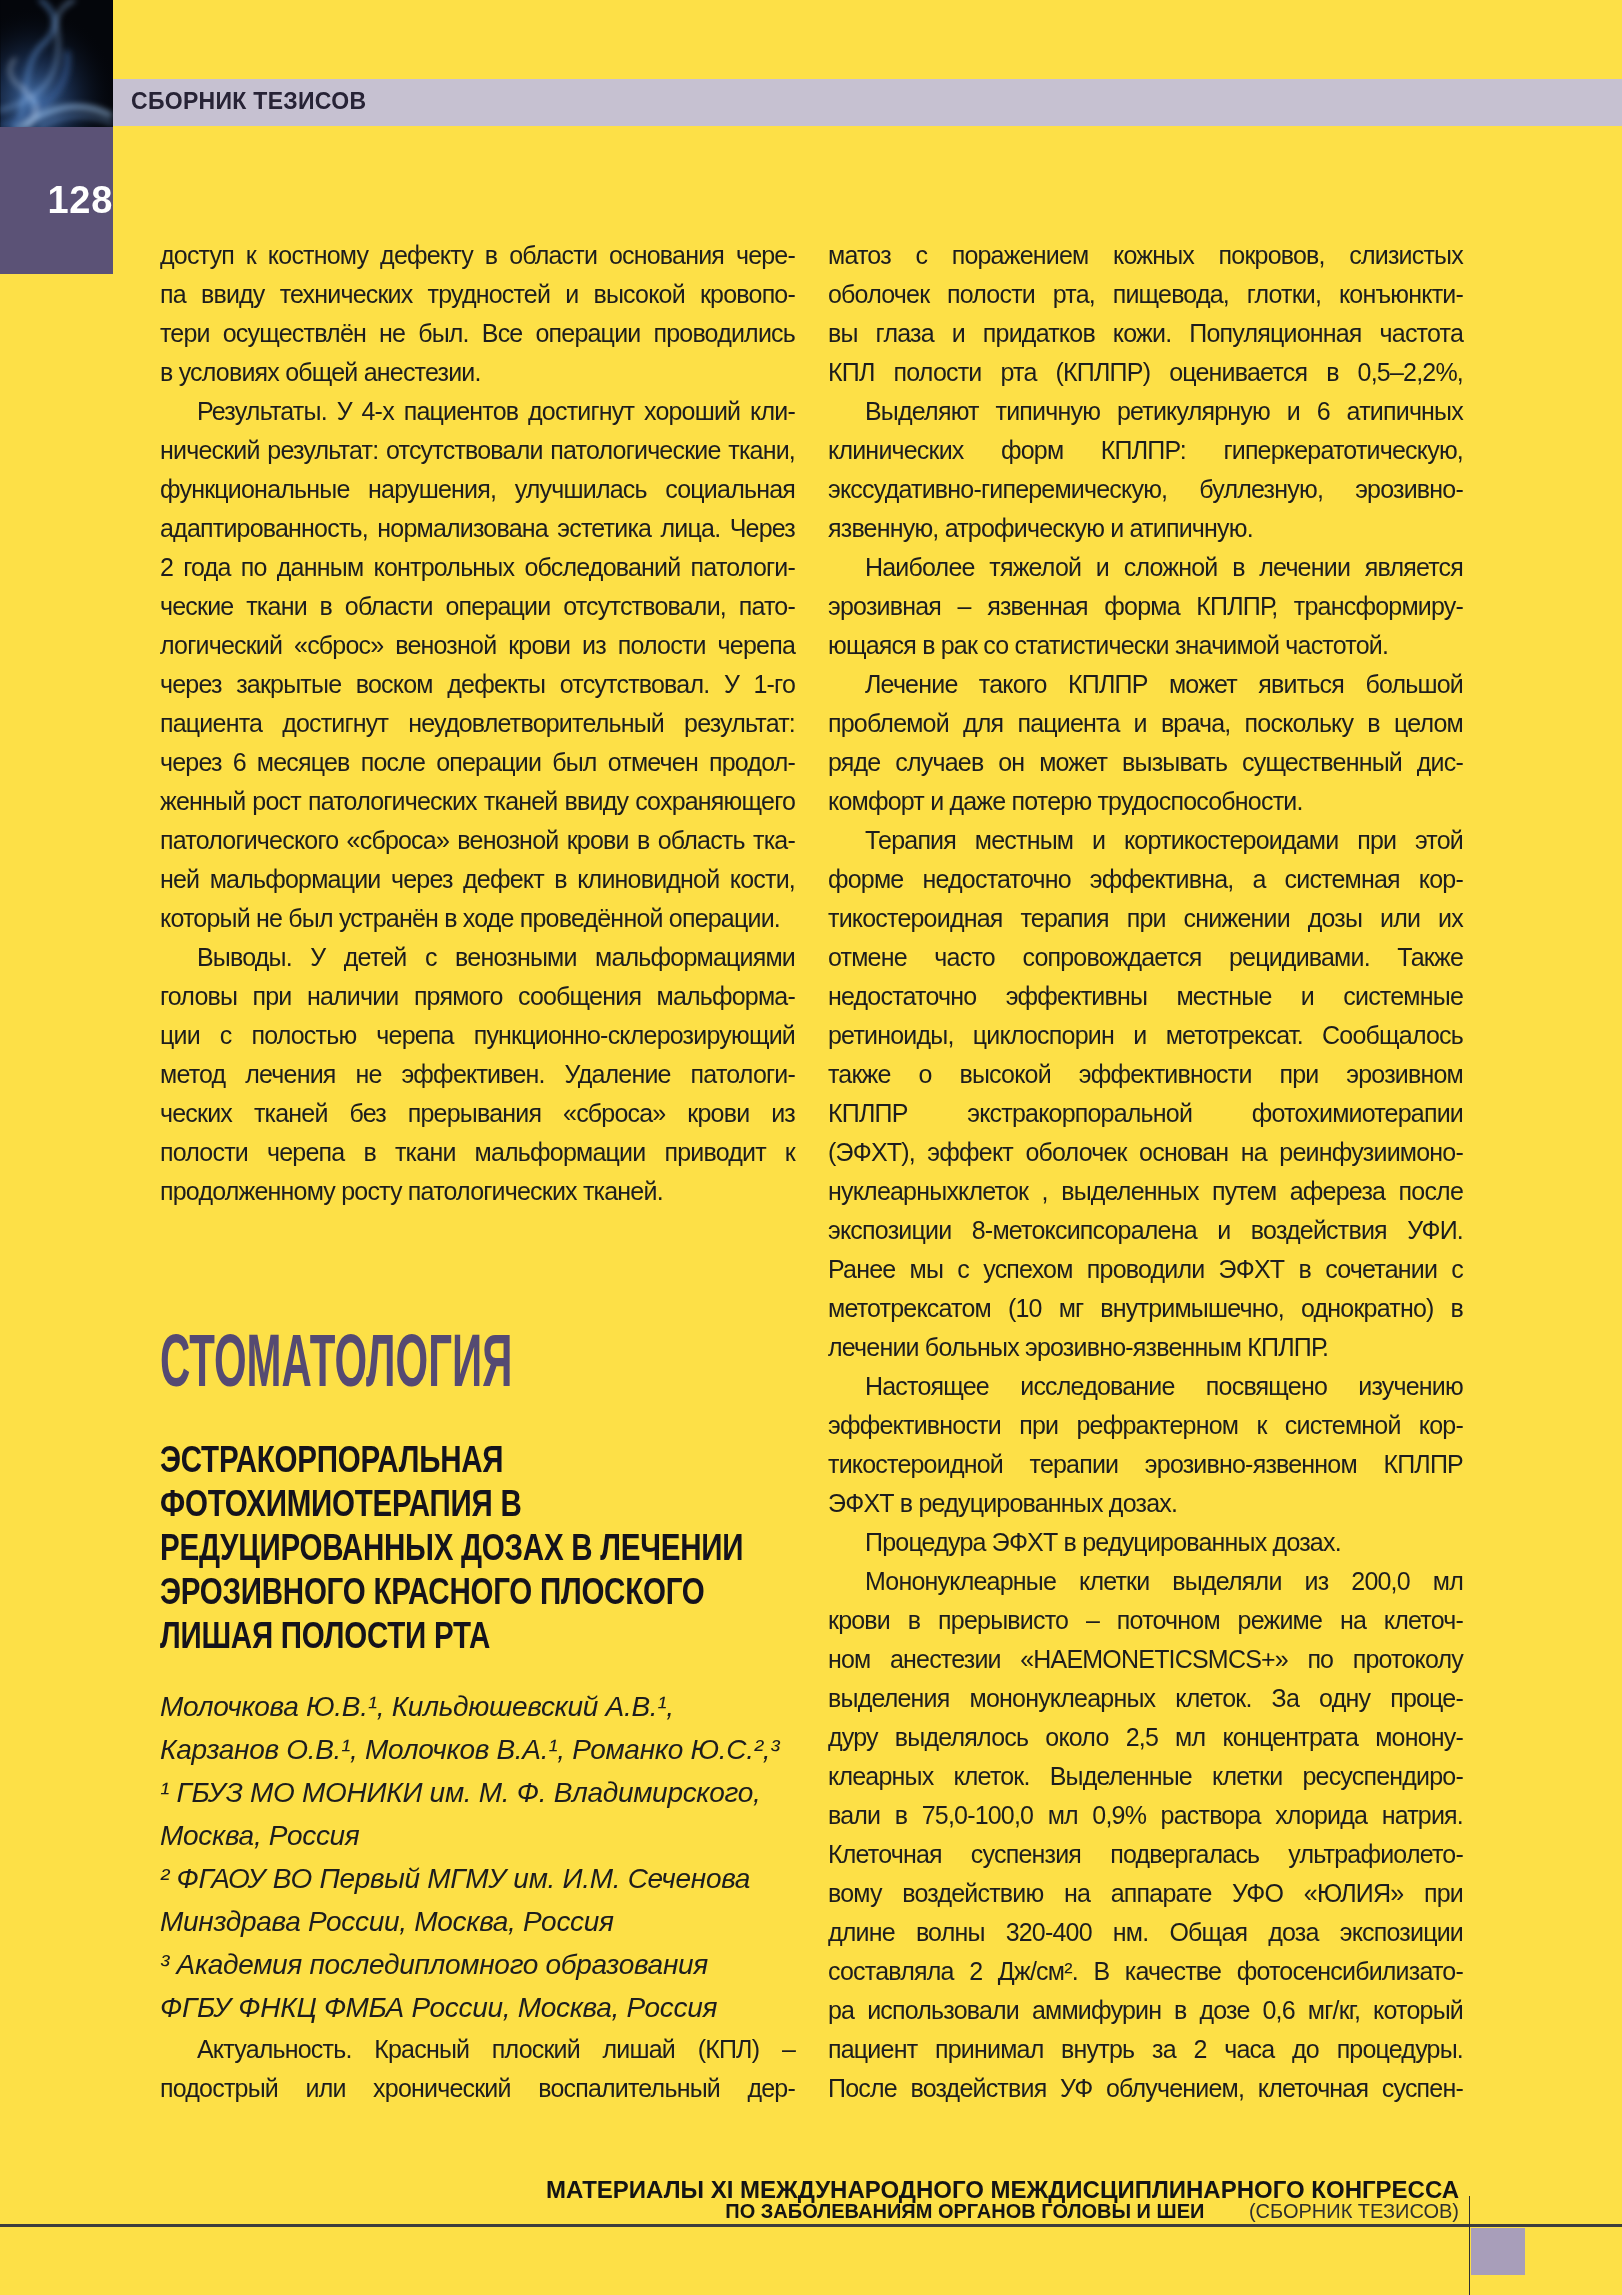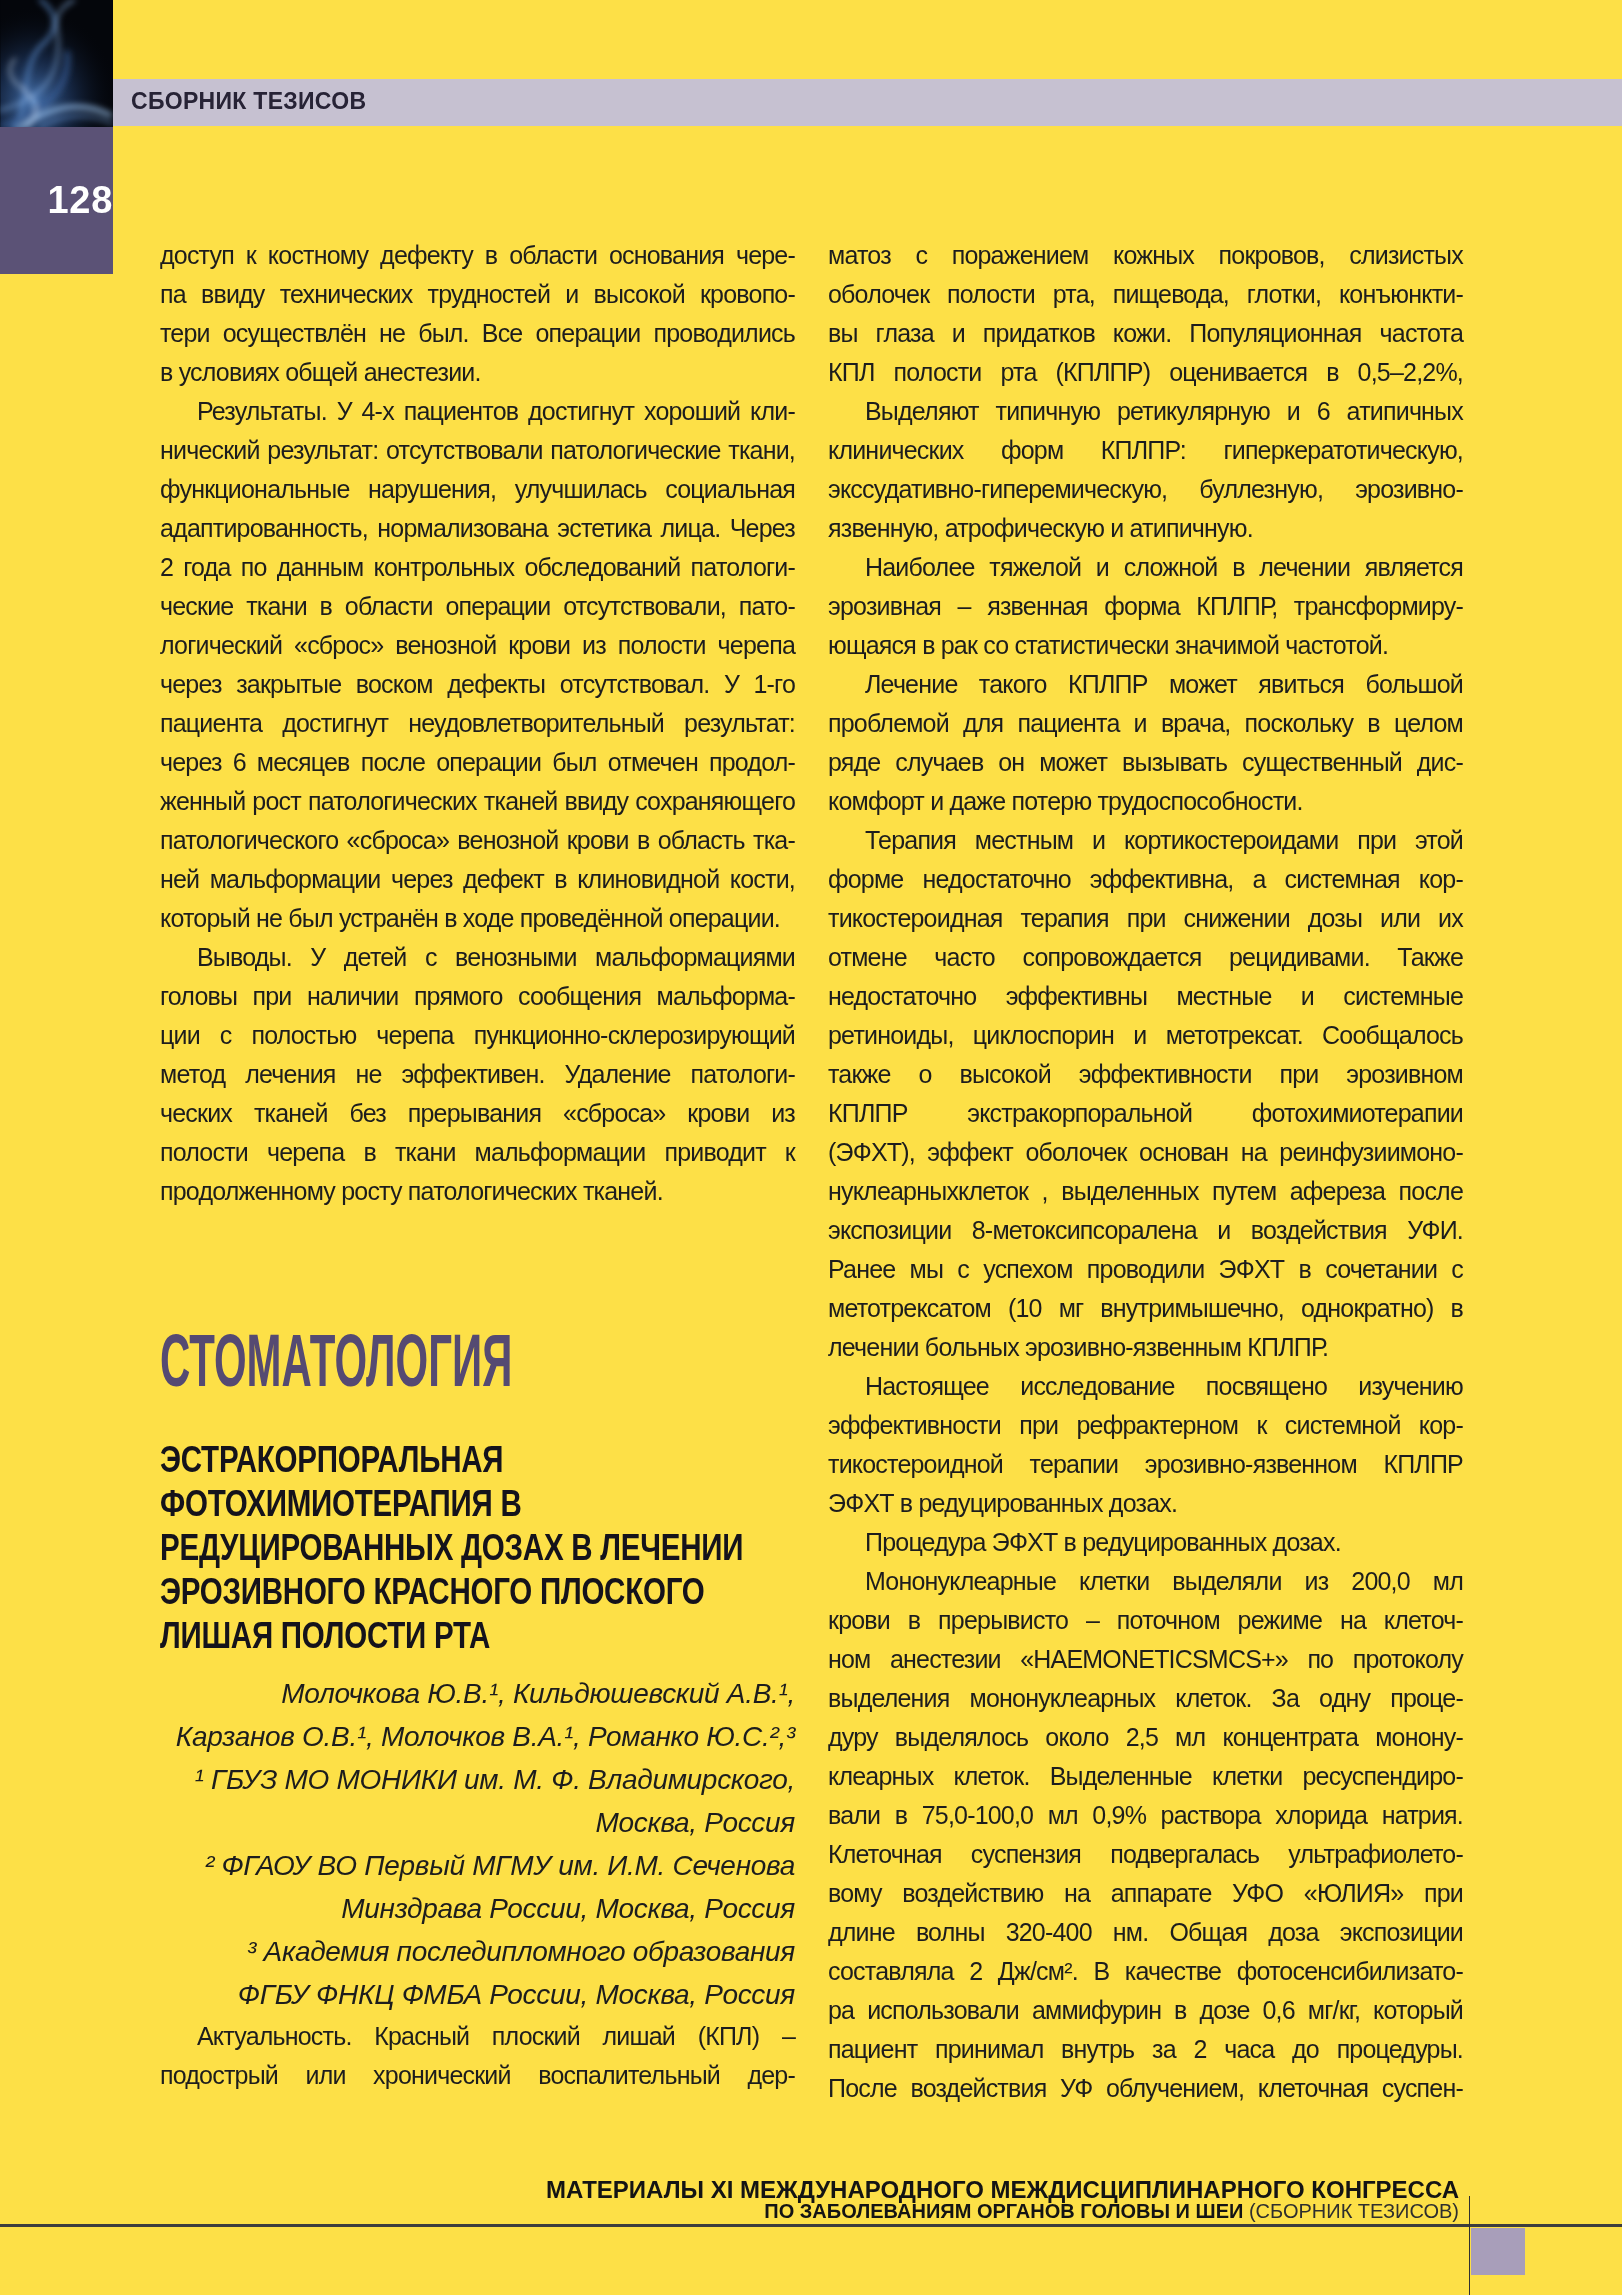--- a/index.html
+++ b/index.html
@@ -31,33 +31,33 @@
   .ind{display:inline-block;width:37px;}
   .ln b{font-weight:400;}
 
   .section-h{margin-top:112px;height:75px;font-size:75px;line-height:75px;font-weight:bold;
              color:#554a72;transform:scaleX(0.56);transform-origin:0 50%;white-space:nowrap;}
 
   .title{margin-top:40px;}
   .title-l{height:44px;font-size:36px;line-height:44px;font-weight:bold;color:#15131b;
            letter-spacing:-0.3px;transform:scaleX(0.82);transform-origin:0 50%;white-space:nowrap;}
 
-  .authors{margin-top:14px;text-align:right;}
+  .authors{margin-top:27px;}
   .al{height:43px;font-size:28px;line-height:43px;font-style:italic;color:#1d1d1d;
       letter-spacing:-0.3px;white-space:nowrap;}
 
   .para{margin:0;}
   .para.tail{margin-top:1.3px;}
 
   
   .f-line1{position:absolute;right:164px;top:2176px;font-size:24px;font-weight:bold;
            color:#141414;white-space:nowrap;}
   .f-line2{position:absolute;right:164px;top:2200px;font-size:20px;color:#141414;white-space:nowrap;}
   .f-line2 .b{font-weight:bold;}
-  .f-line2 .r{font-weight:400;color:#2e2e2e;}
+  .f-line2 .r{font-weight:400;color:#2e2e2e;margin-left:39px;}
   .f-rule{position:absolute;left:0;top:2224px;width:1623px;height:2.7px;background:#3d3d3d;}
   .f-div{position:absolute;left:1469px;top:2196px;width:1.3px;height:99px;background:#303030;}
   .f-square{position:absolute;left:1471px;top:2228px;width:54px;height:47px;background:#a89eba;}
 </style>
 </head>
 <body>
 
 <div id="page">
 
   <div class="smoke">

